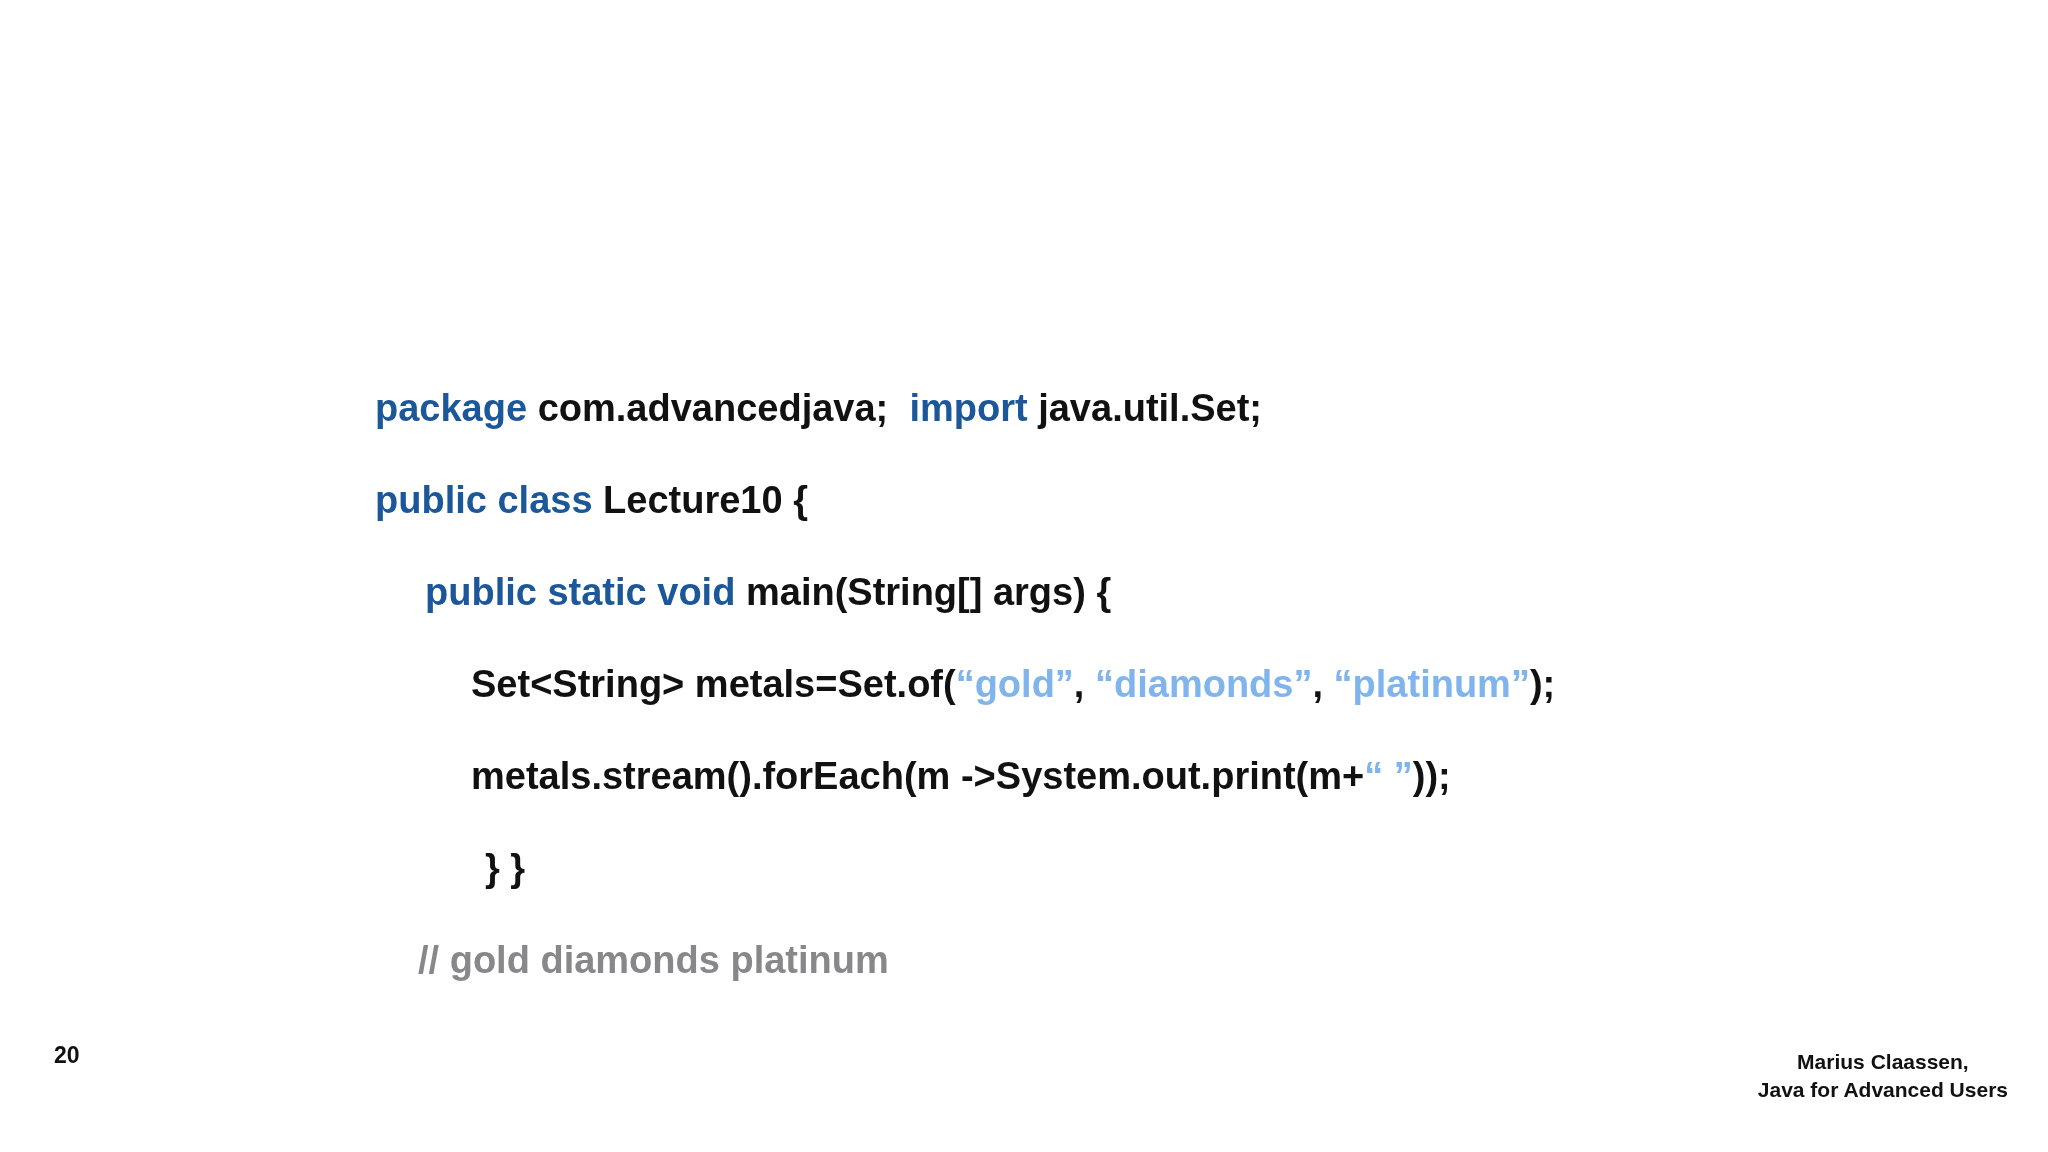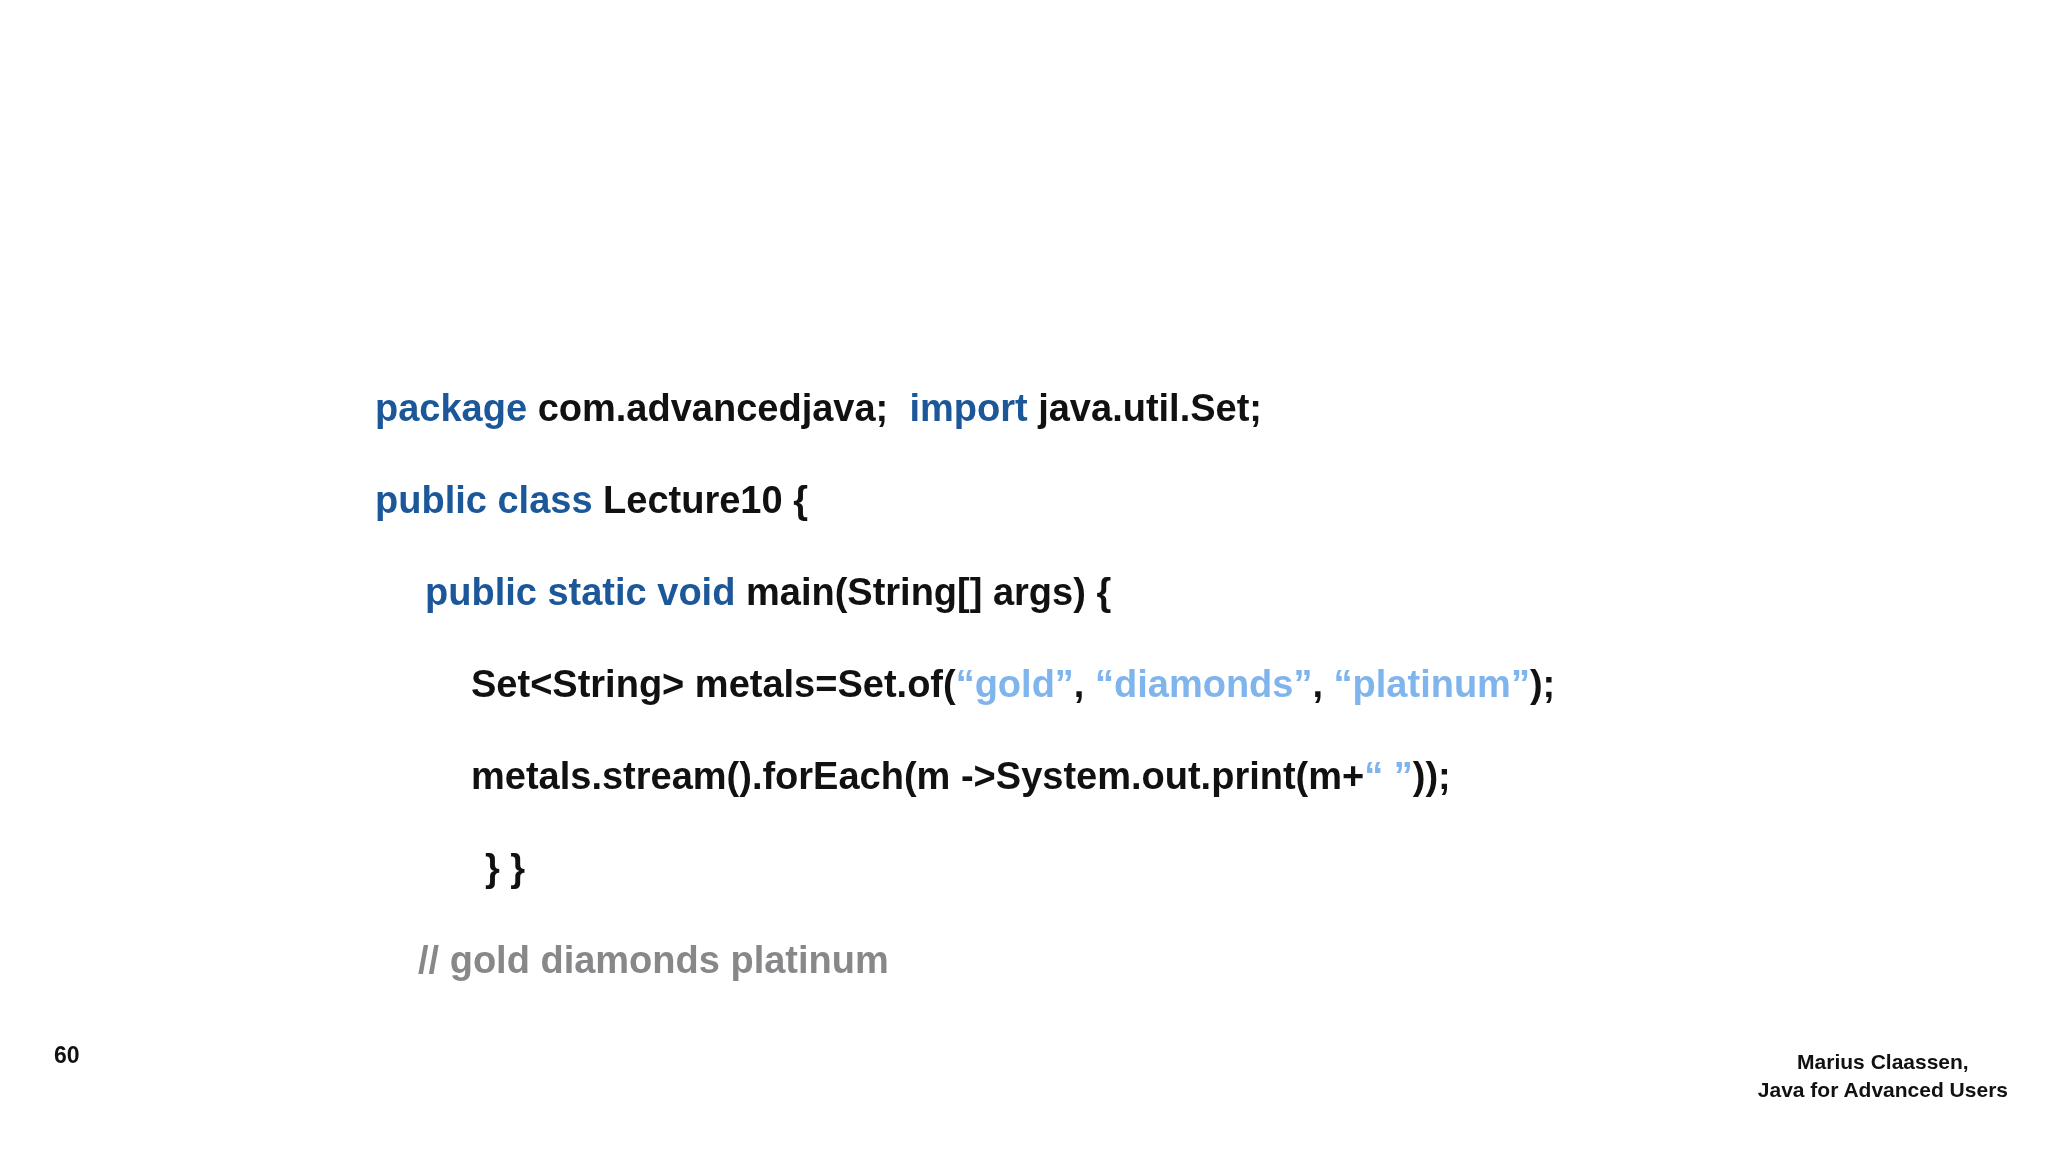--- a/index.html
+++ b/index.html
@@ -47,18 +47,18 @@
     font-size: 21px;
     line-height: 28px;
     color: #111111;
   }
 </style>
 </head>
 <body>
 
 <div class="slide">
   <div class="code" id="code-block"><div class="code-line" style="padding-left: 0px;"><span class="seg-keyword">package </span><span class="seg-plain">com.advancedjava;  </span><span class="seg-keyword">import </span><span class="seg-plain">java.util.Set;</span></div><div class="code-line" style="padding-left: 0px;"><span class="seg-keyword">public class </span><span class="seg-plain">Lecture10 {</span></div><div class="code-line" style="padding-left: 50px;"><span class="seg-keyword">public static void </span><span class="seg-plain">main(String[] args) {</span></div><div class="code-line" style="padding-left: 96px;"><span class="seg-plain">Set&lt;String&gt; metals=Set.of(</span><span class="seg-string">“gold”</span><span class="seg-plain">, </span><span class="seg-string">“diamonds”</span><span class="seg-plain">, </span><span class="seg-string">“platinum”</span><span class="seg-plain">);</span></div><div class="code-line" style="padding-left: 96px;"><span class="seg-plain">metals.stream().forEach(m -&gt;System.out.print(m+</span><span class="seg-string">“ ”</span><span class="seg-plain">));</span></div><div class="code-line" style="padding-left: 110px;"><span class="seg-plain">} }</span></div><div class="code-line" style="padding-left: 43px;"><span class="seg-comment">// gold diamonds platinum</span></div></div>
-  <div class="page-number">60</div>
+  <div class="page-number">20</div>
   <div class="footer">
     <div>Marius Claassen,</div>
     <div>Java for Advanced Users</div>
   </div>
 </div>
 
 </body></html>

